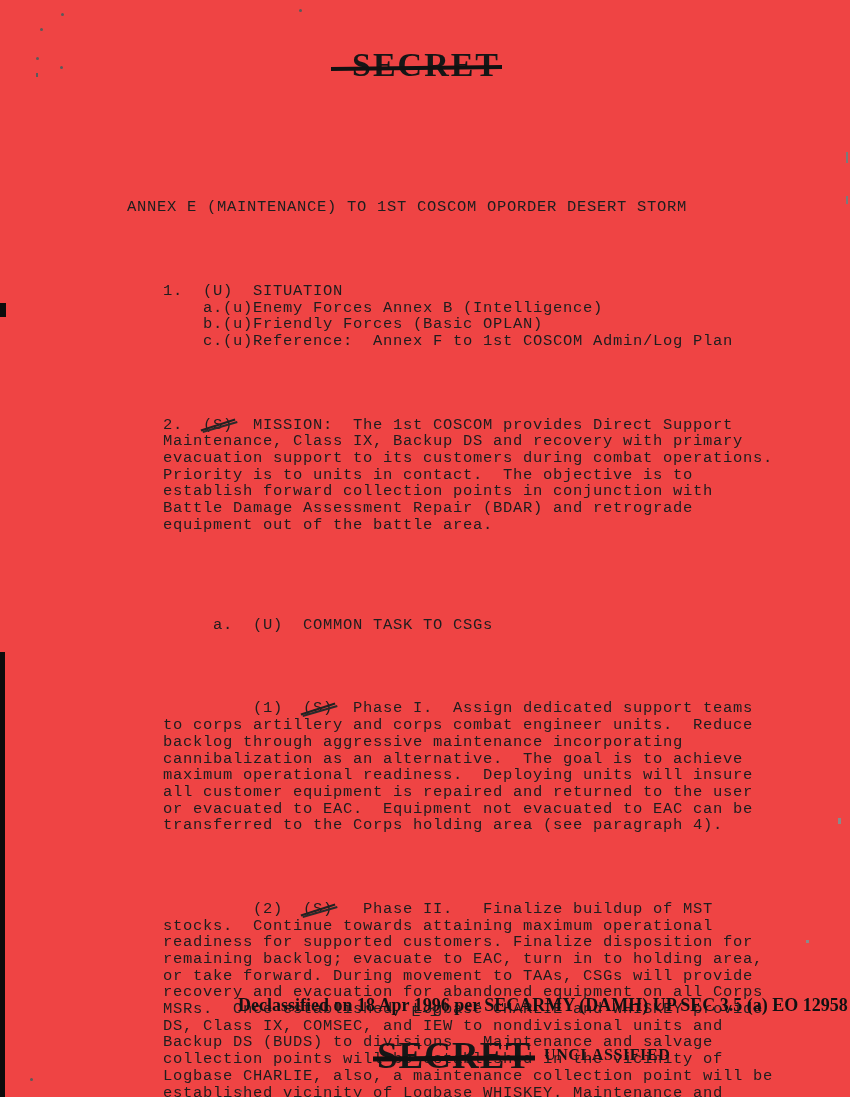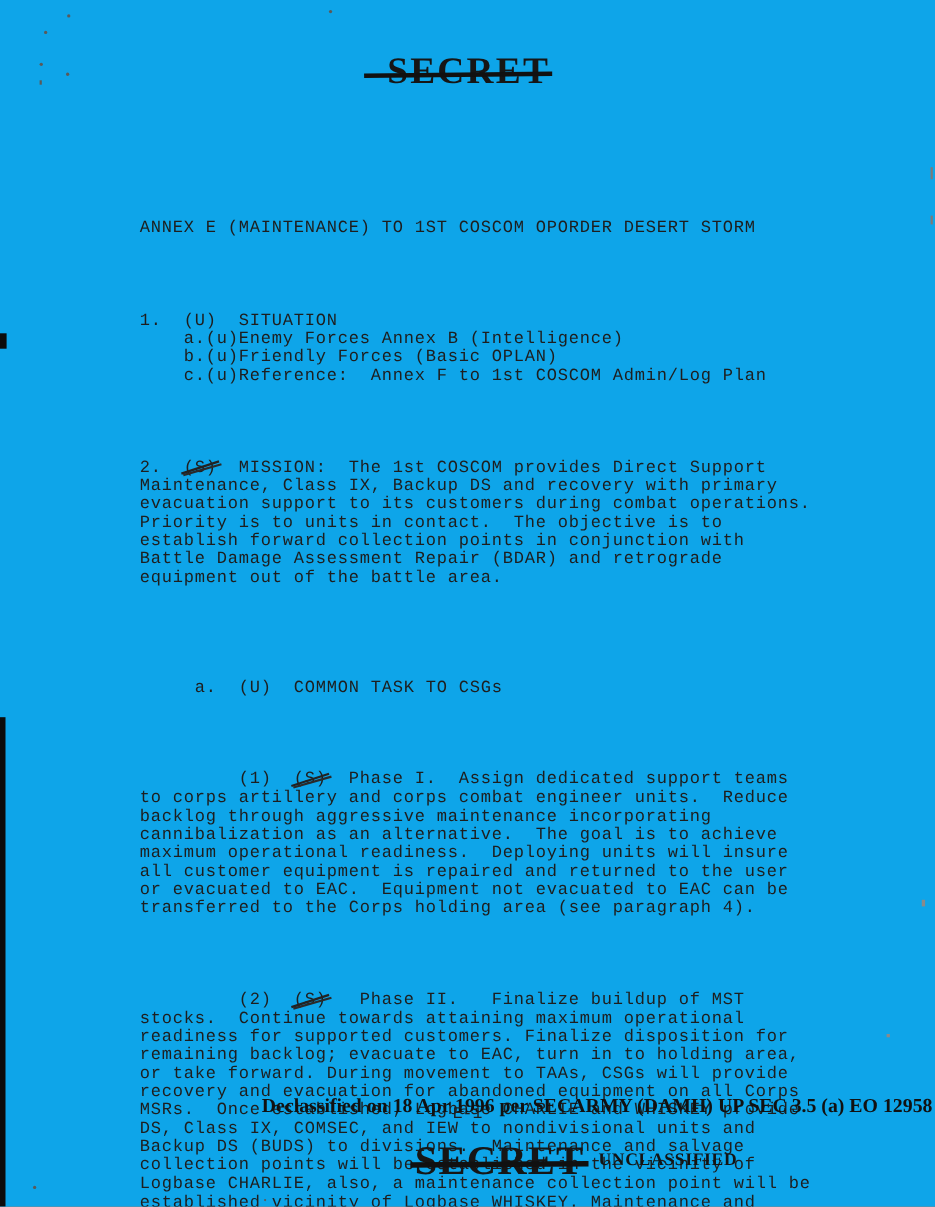--- a/index.html
+++ b/index.html
@@ -1,35 +1,35 @@
 <!DOCTYPE html>
 <html><head>
 <meta charset="utf-8">
 <style>
   * { margin:0; padding:0; box-sizing:border-box; }
   html,body { background:#888; }
   .page {
     position:relative;
     width:850px; height:1097px;
     margin:0 auto;
-    background:#0ea5e9;
+    background:#ef4444;
     overflow:hidden;
     color:#1c1c1c;
   }
   .typewriter {
     font-family:"Liberation Mono","DejaVu Sans Mono",monospace;
     font-size:15.5px;
     line-height:16.7px;
     letter-spacing:0.7px;
     white-space:pre;
     color:#1e1e1e;
   }
   .body-block { position:absolute; left:127px; top:166px; width:700px; }
   .para { white-space:pre; }
-  .para + .para { margin-top:16.7px; }
+  .para + .para { margin-top:16.7px;margin-left:36px; }
   
   .struck { position:relative; display:inline-block; }
   .struck::after {
     content:""; position:absolute; left:-3px; right:-3px; top:46%;
     border-top:2.5px solid #222; transform:rotate(-18deg);
   }
   .struck::before {
     content:""; position:absolute; left:-1px; right:-5px; top:58%;
     border-top:2px solid #2a2a2a; transform:rotate(-16deg);
   }

